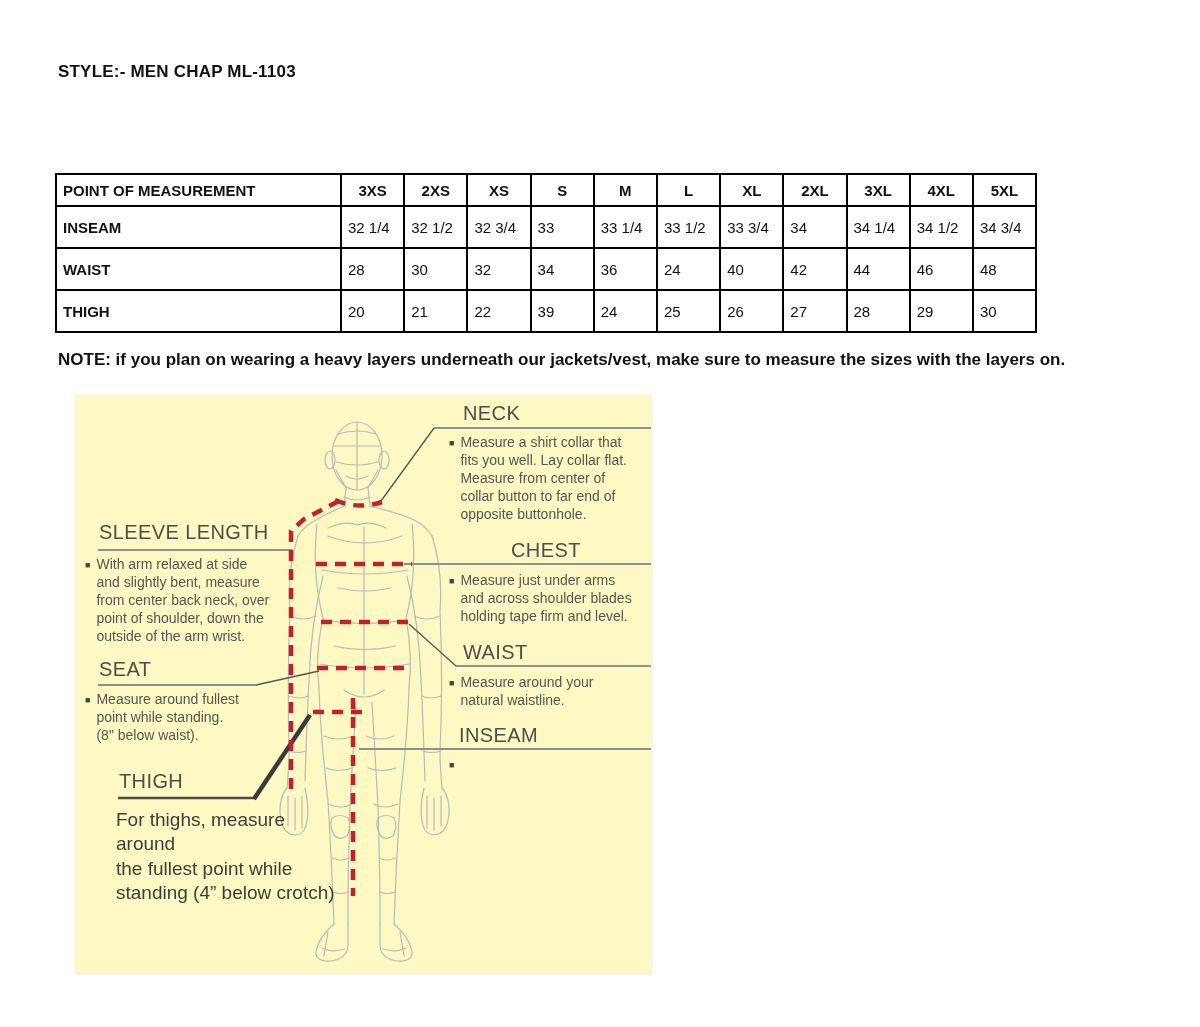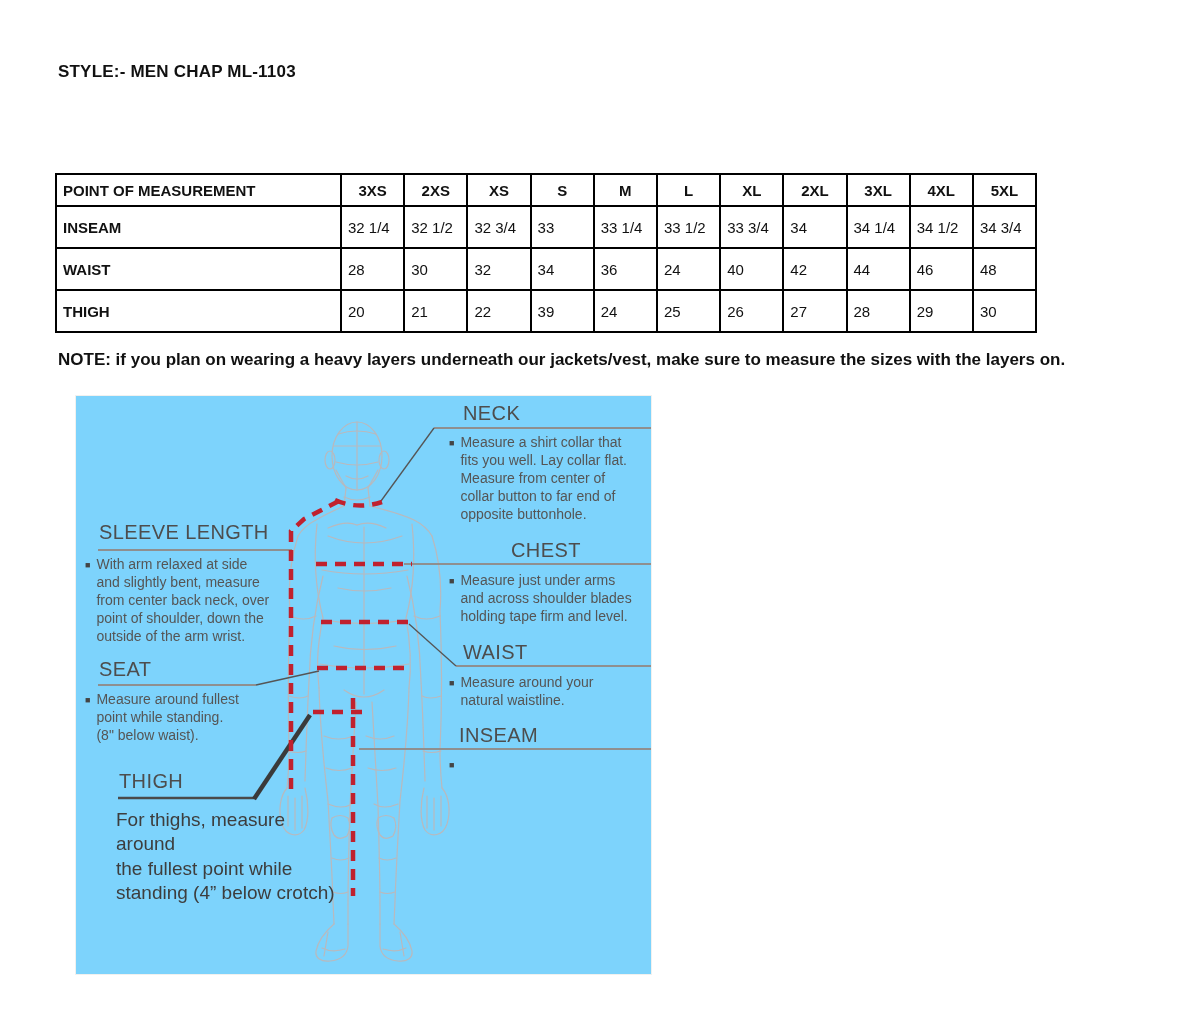--- a/index.html
+++ b/index.html
@@ -10,21 +10,21 @@
 
   .size-table{position:absolute;left:55px;top:173px;border-collapse:collapse;table-layout:fixed;width:981px;}
   .size-table th,.size-table td{border:2px solid #000;font-size:15px;padding:2px 6px;overflow:hidden;white-space:nowrap;}
   .size-table thead th{font-weight:bold;text-align:center;height:26px;margin-left:16px;}
   .size-table thead th.first{text-align:left;}
   .size-table tbody th{font-weight:bold;text-align:left;height:36px;}
   .size-table tbody td{font-weight:normal;text-align:left;height:36px;}
 
   .note-line{position:absolute;left:58px;top:350px;font-size:17px;font-weight:bold;color:#111;}
 
-  .diagram{position:absolute;left:75px;top:395px;width:575px;height:578px;background:#7dd3fc;border:1px solid #f1f1ef;}
+  .diagram{position:absolute;left:75px;top:395px;width:575px;height:578px;background:#fef9c3;border:1px solid #f1f1ef;}
   .diagram svg{position:absolute;left:0;top:0;}
 
   .dg-heading{position:absolute;font-size:20px;color:#4d4d4d;letter-spacing:.4px;white-space:nowrap;}
   .dg-text{position:absolute;display:flex;align-items:flex-start;font-size:14px;line-height:1.28;color:#555;}
   .dg-text .bullet{font-size:9px;line-height:1;margin:5px 6px 0 0;color:#444;flex:0 0 auto;}
   .dg-text .body{white-space:pre-line;}
   .dg-text.nobullet .body{color:#3d3d3d;font-size:19px;}
 </style>
 </head>
 <body>

